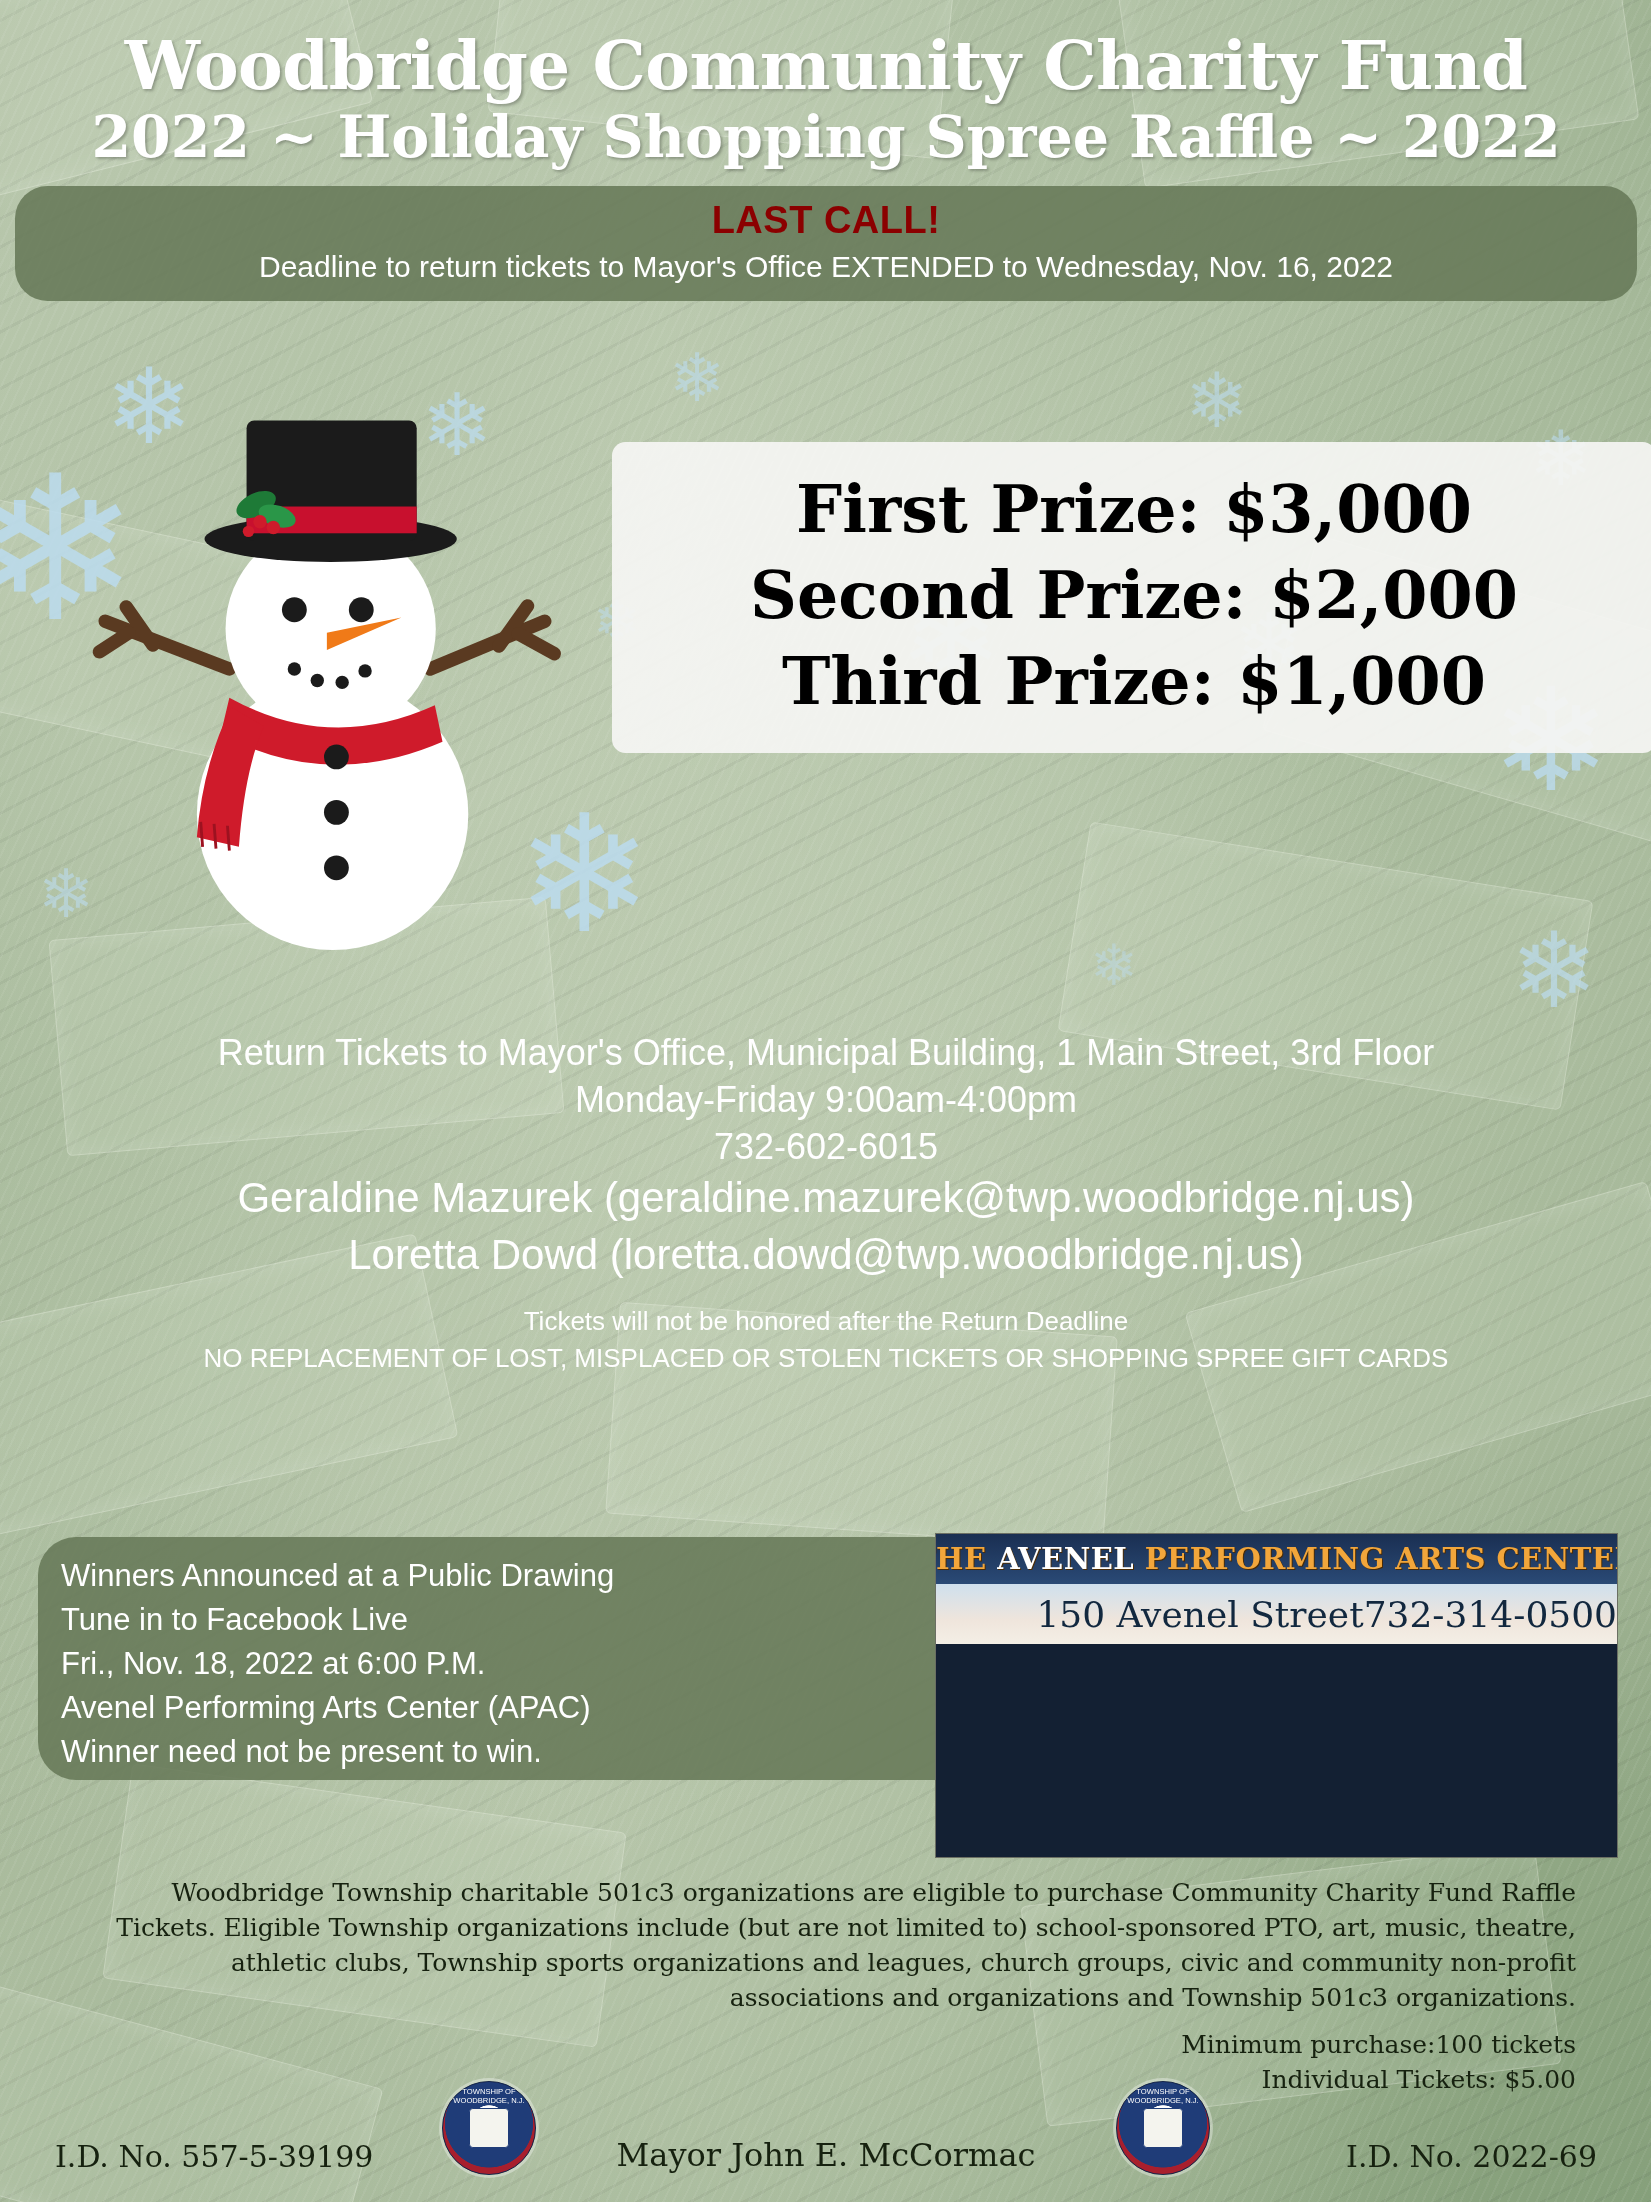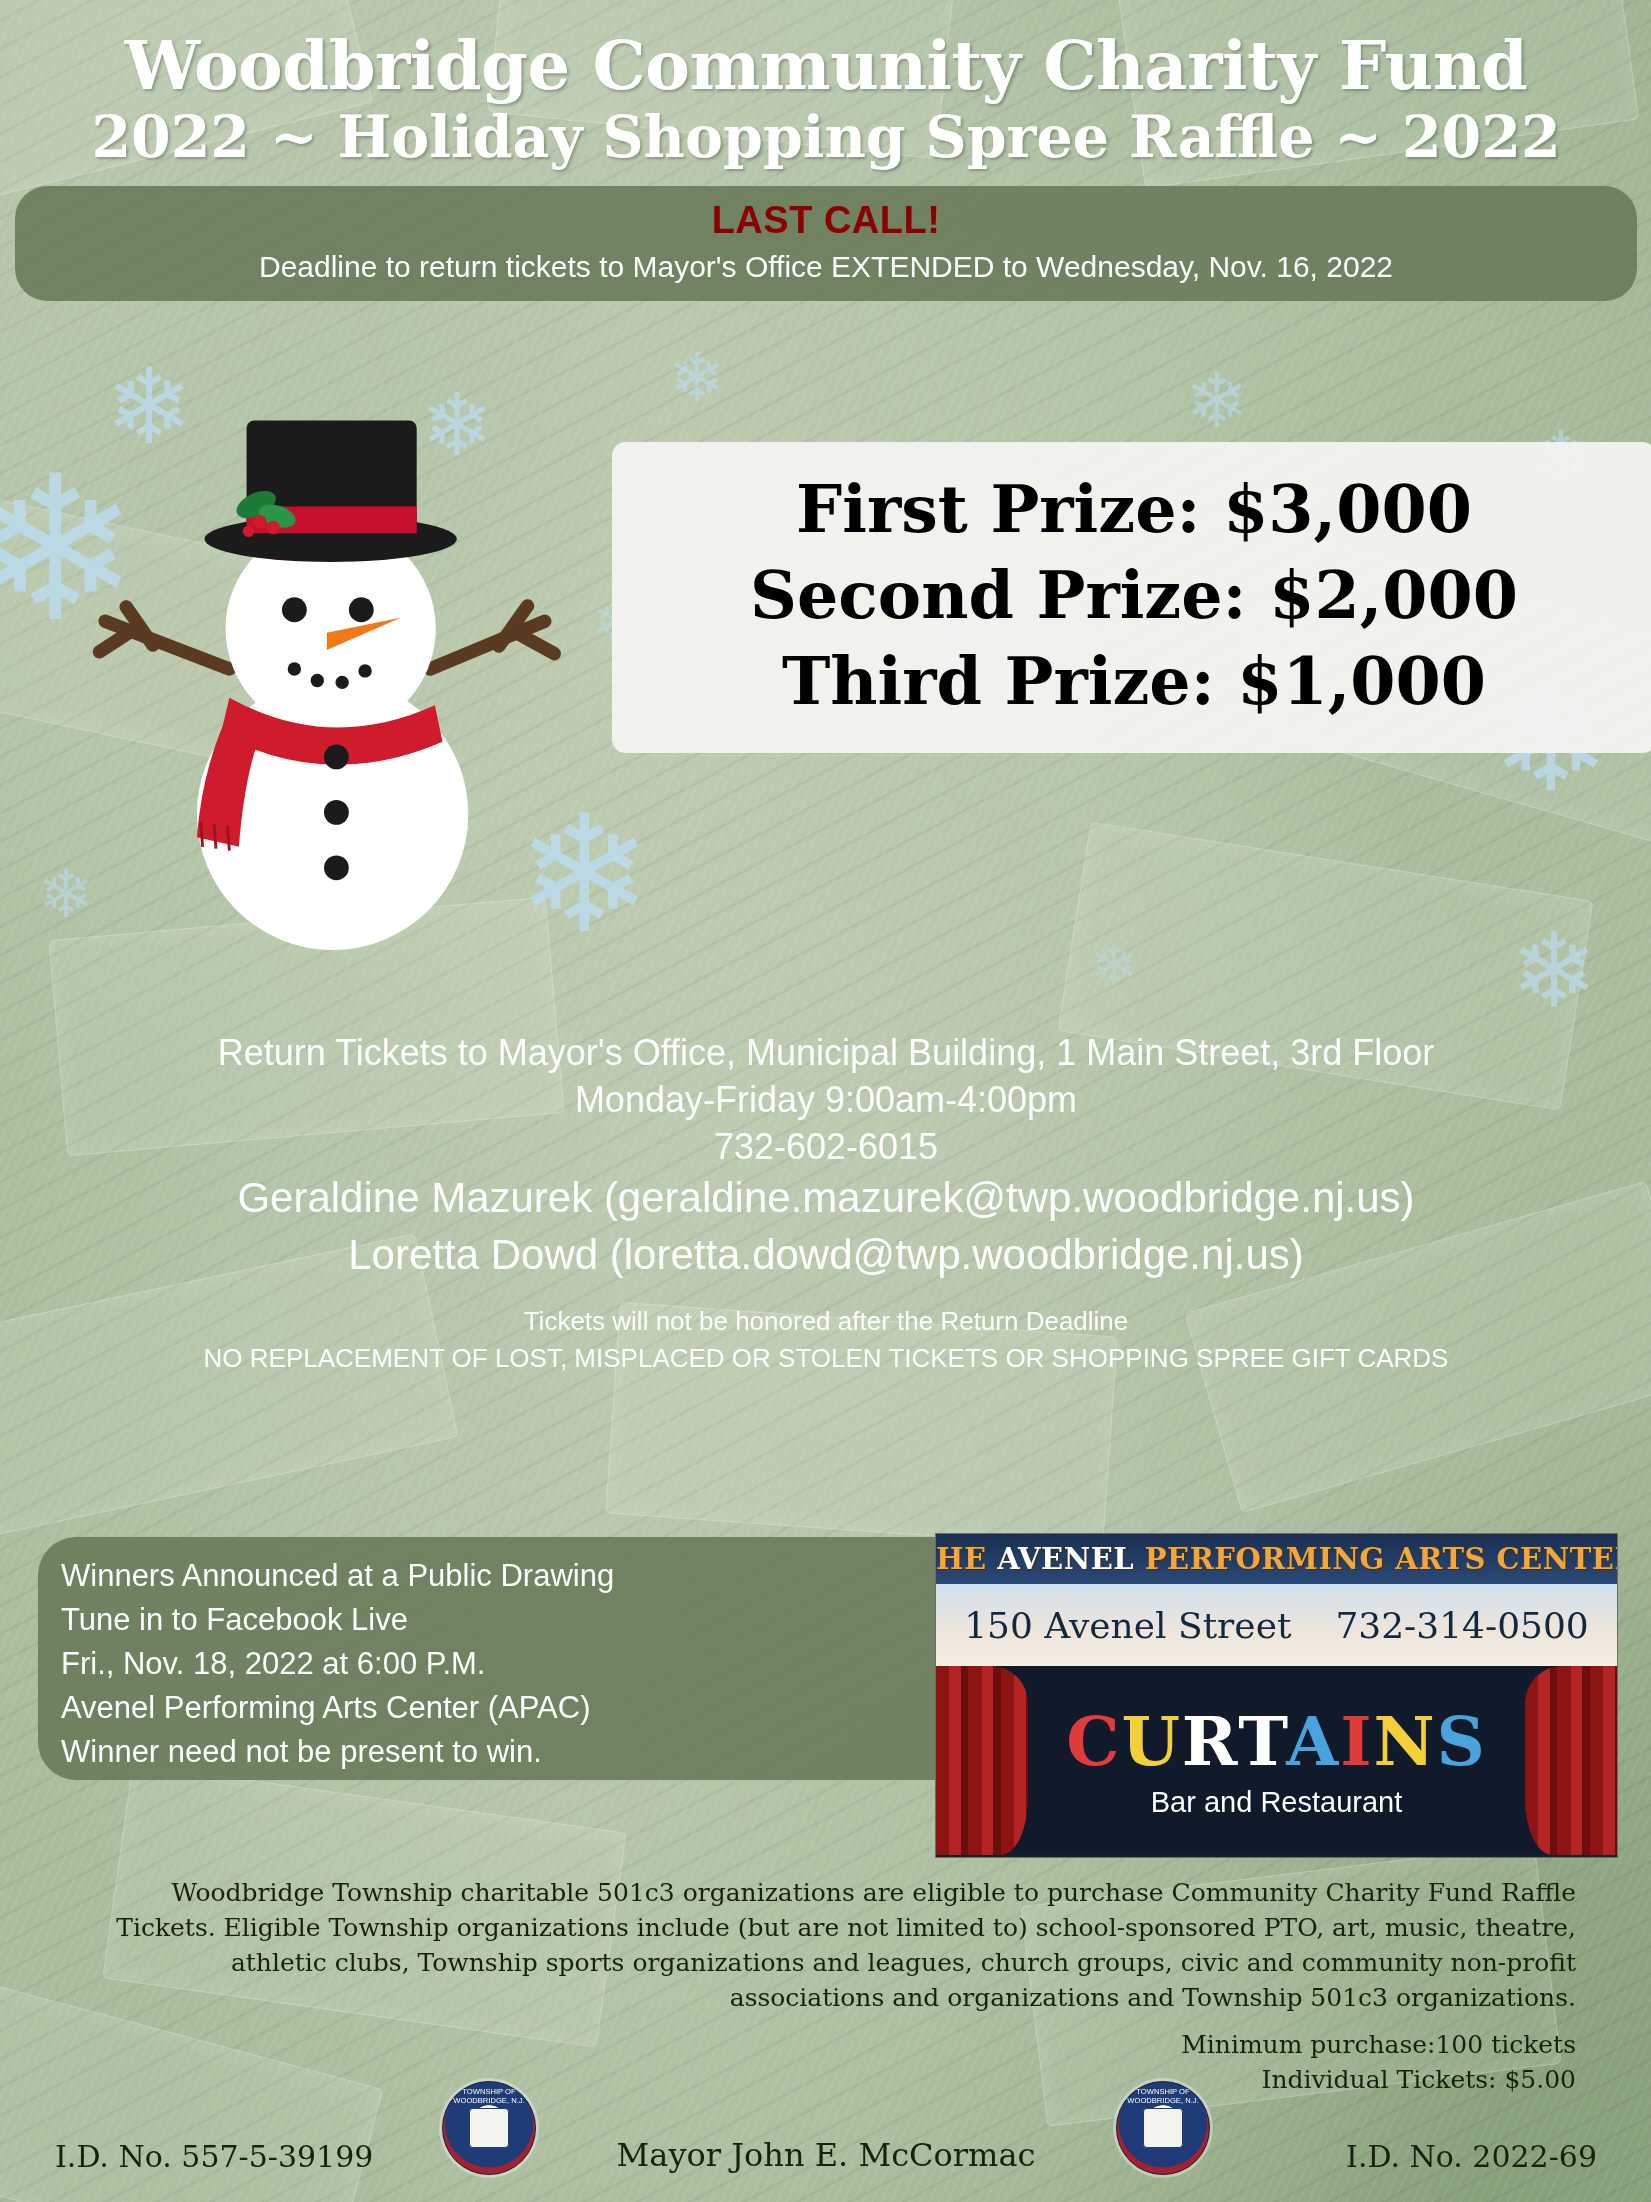--- a/index.html
+++ b/index.html
@@ -162,23 +162,23 @@
     font-family: "DejaVu Serif", serif;
     font-weight: bold;
     font-size: 29px;
     letter-spacing: 0.5px;
     color: #f2a63b;
     text-shadow: 1px 1px 0 #4b2c06;
     white-space: nowrap;
   }
   .apac-top-text .w { color: #ffffff; }
   .apac-mid {
-    height: 82px;
+    height: 60px;
     background: linear-gradient(180deg, #cfe0ee 0%, #efe5dc 60%, #f4efe6 100%);
-    display: flex; align-items: center; justify-content: center; gap: 44px;
+    display: flex; align-items: center; justify-content: flex-end; 
     font-family: "DejaVu Serif", serif;
     font-size: 36px;
     color: #12283f;
   }
   .apac-bottom {
     height: 189px;
     background: #111a2a;
     position: relative;
     display: flex; flex-direction: column; align-items: center; justify-content: center;
   }
@@ -389,28 +389,20 @@
       <div class="apac-top-text">
         <span>THE</span>
         <span class="w">AVENEL</span>
         <span>PERFORMING ARTS CENTER</span>
       </div>
     </div>
     <div class="apac-mid">
       <span>150 Avenel Street</span>
       <span>732-314-0500</span>
     </div>
-    <div class="apac-bottom">
-      <div class="curtain-left"></div>
-      <div class="curtain-right"></div>
-      <div class="curtains-word">
-        <span>C</span><span>U</span><span>R</span><span>T</span><span>A</span><span>I</span><span>N</span><span>S</span>
-      </div>
-      <div class="curtains-sub">Bar and Restaurant</div>
-    </div>
   </div>
 
   <div class="fineprint">
     <div>Woodbridge Township charitable 501c3 organizations are eligible to purchase Community Charity Fund Raffle Tickets. Eligible Township organizations include (but are not limited to) school-sponsored PTO, art, music, theatre, athletic clubs, Township sports organizations and leagues, church groups, civic and community non-profit associations and organizations and Township 501c3 organizations.</div>
     <div class="minline">Minimum purchase:100 tickets</div>
     <div>Individual Tickets: $5.00</div>
   </div>
 
   <div class="footer">
     <div class="seal seal-left">

